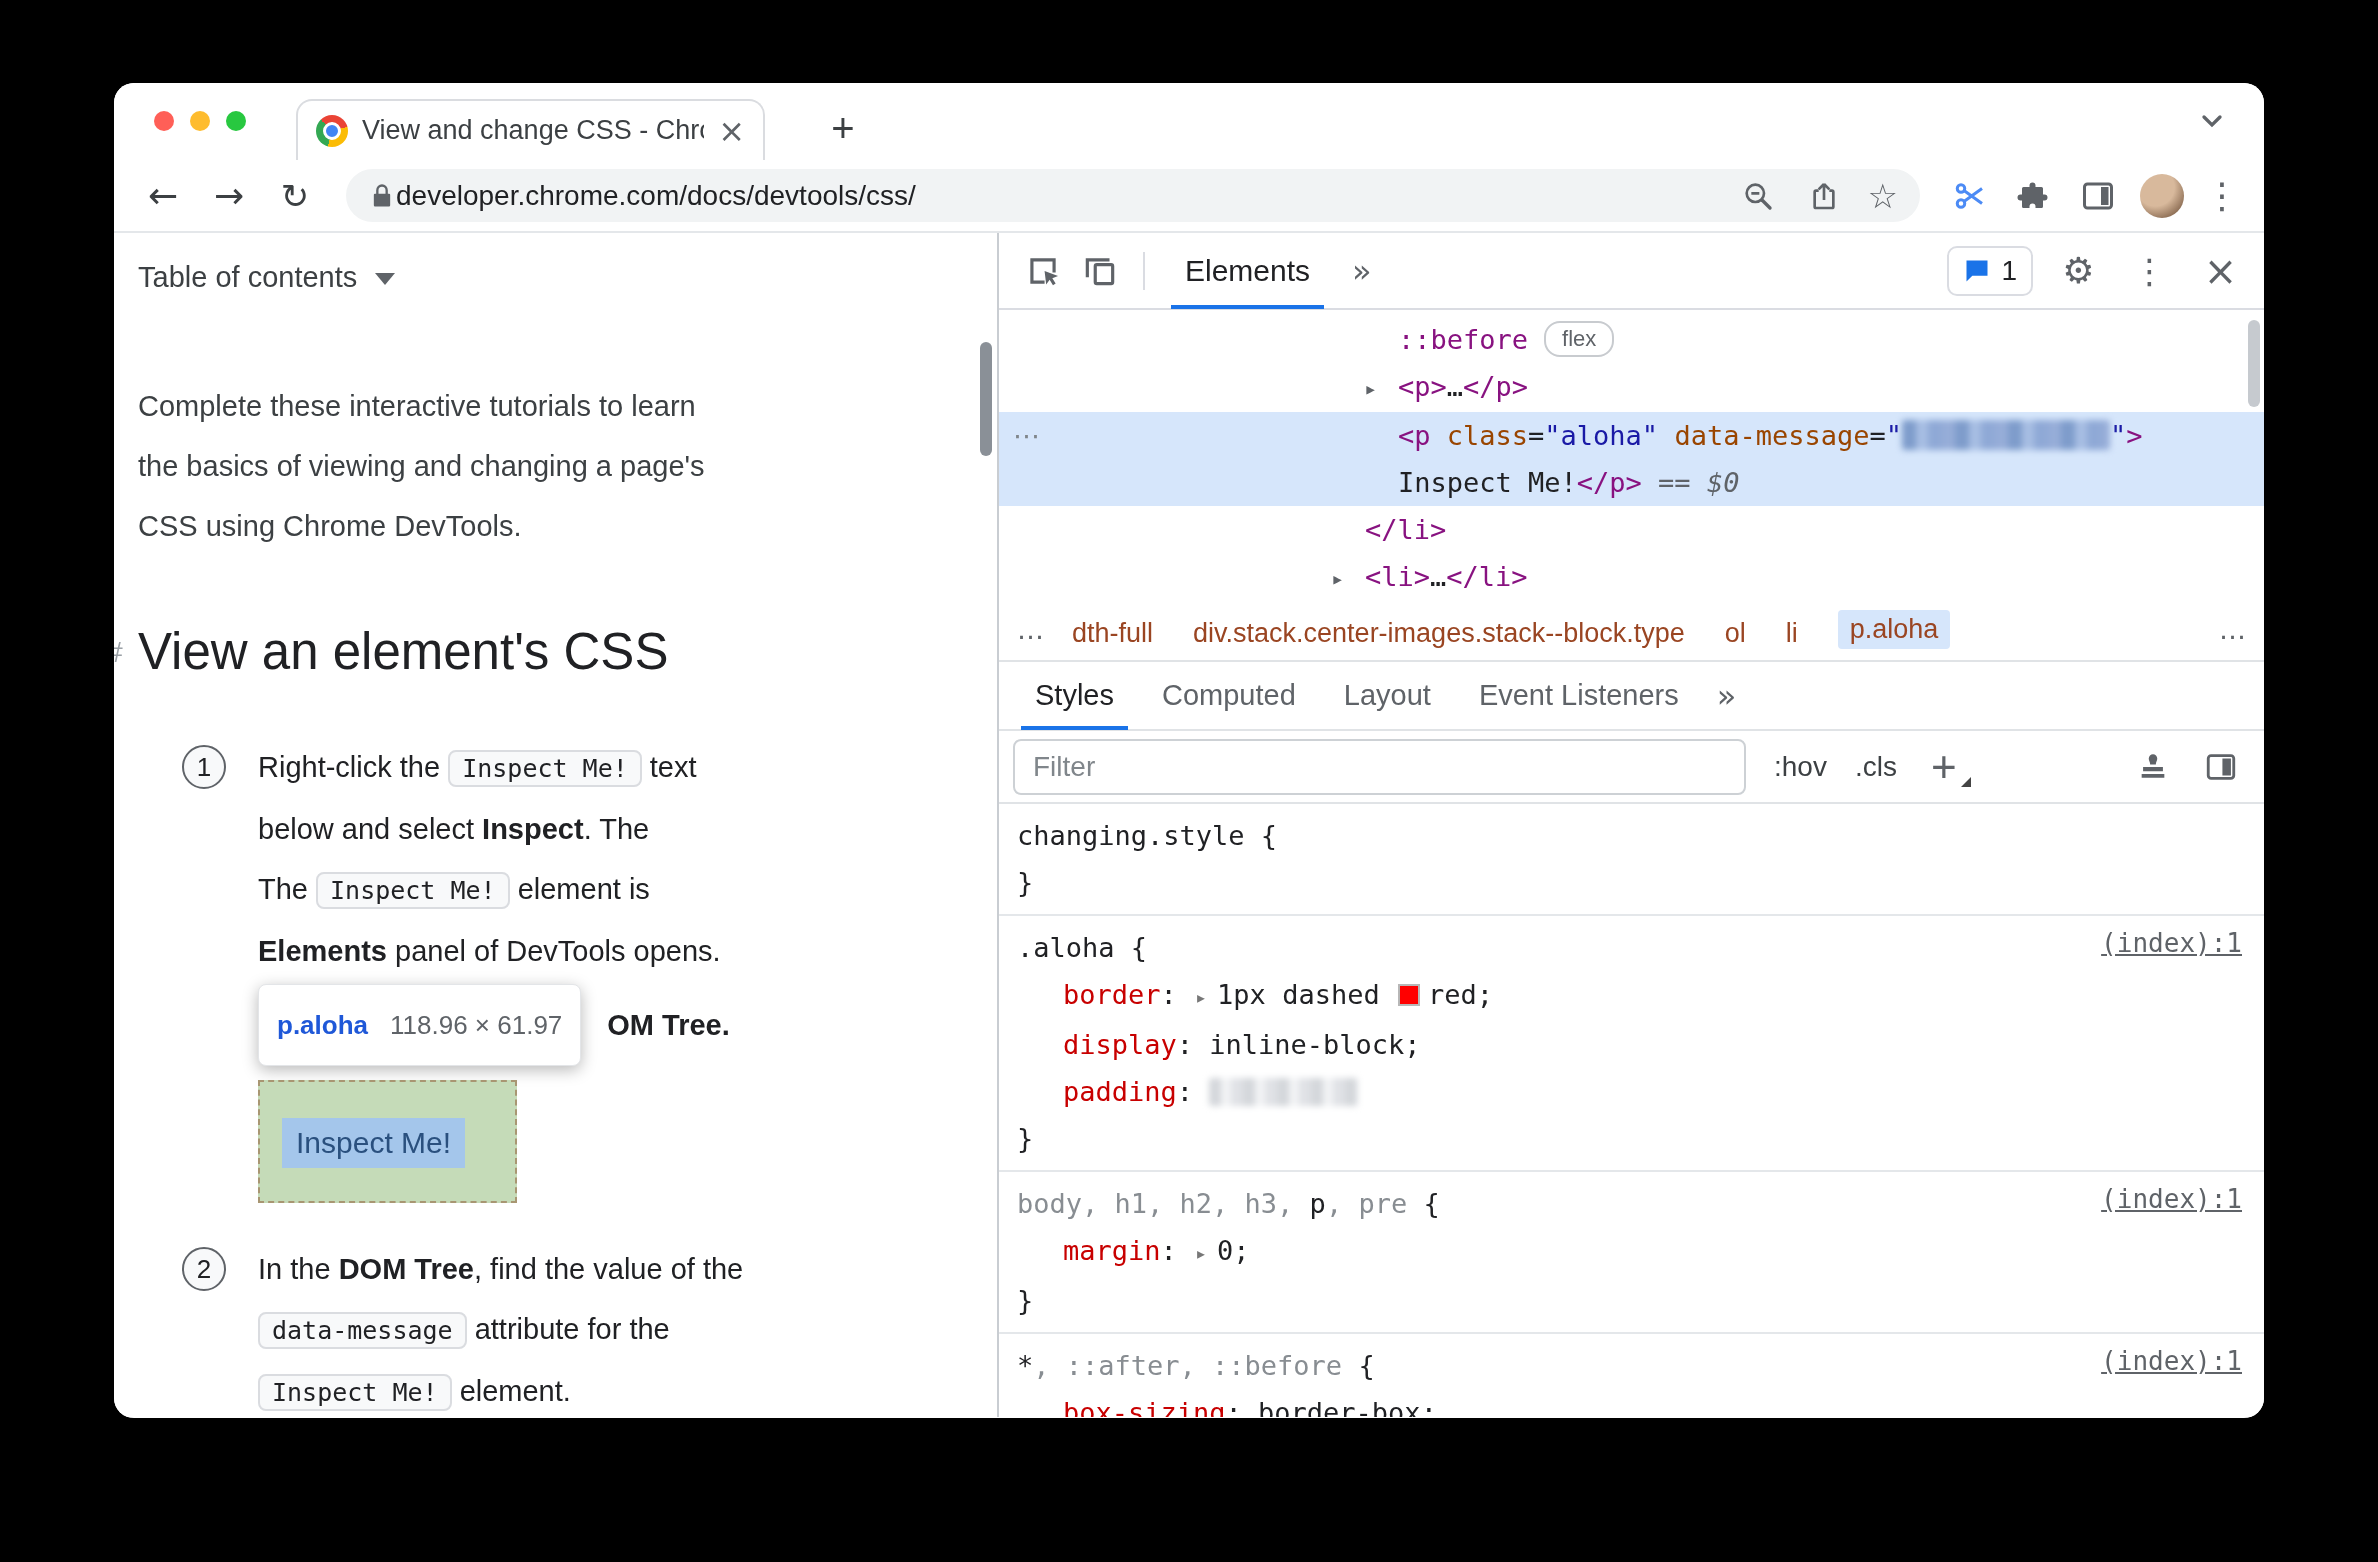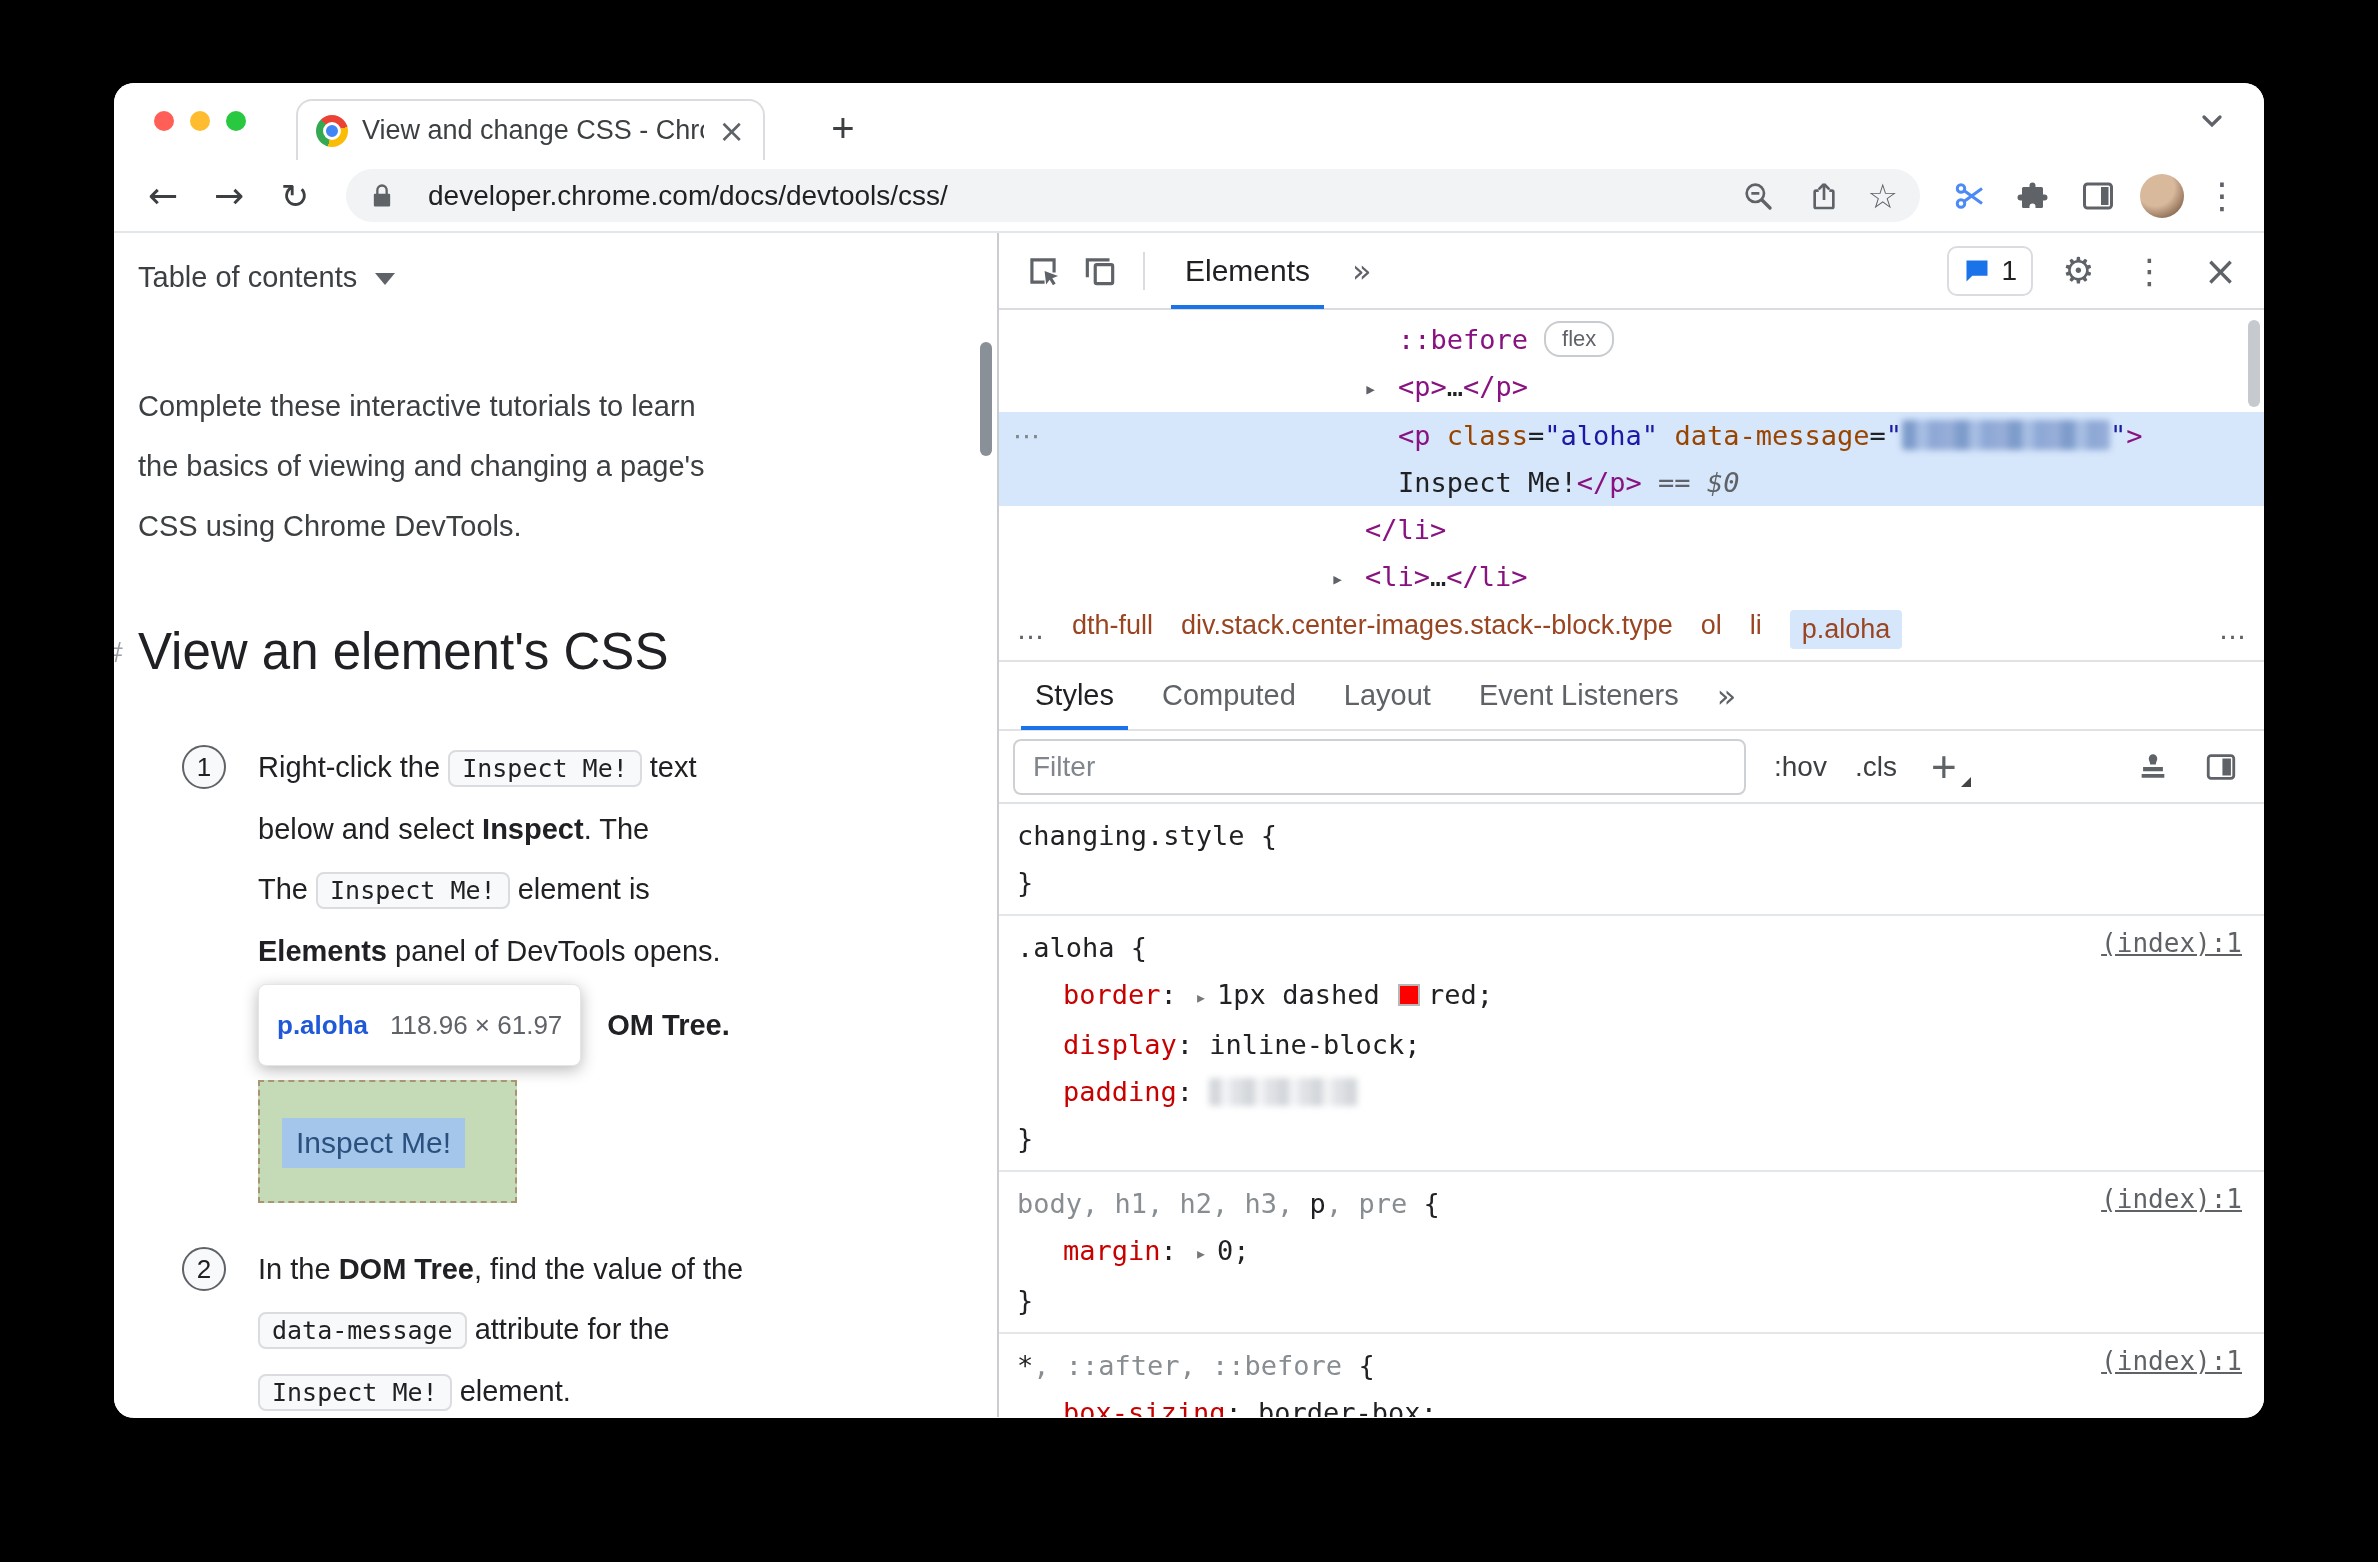--- a/index.html
+++ b/index.html
@@ -16,21 +16,21 @@
   .chrome-logo::after{content:"";position:absolute;inset:7px;border-radius:50%;background:#4285F4;border:3px solid #fff}
   .tab-title{font-size:27px;color:#3C4043;white-space:nowrap;overflow:hidden;flex:1}
   .tab-close{font-size:32px;color:#5F6368;font-family:"DejaVu Sans",sans-serif;line-height:1}
   .newtab{position:absolute;left:705px;bottom:8px;width:48px;height:48px;font-size:40px;color:#3C4043;display:flex;align-items:center;justify-content:center}
   .tabsearch{position:absolute;right:36px;top:22px}
 
   
   .navbar{height:73px;display:flex;align-items:center;padding:0 26px;gap:20px;border-bottom:2px solid #E4E7EA;background:#fff}
   .nav-glyph{font-family:"DejaVu Sans",sans-serif;font-size:36px;color:#3C4043;width:46px;text-align:center;flex:none}
   .nav-glyph.reload{font-size:34px}
-  .omnibox{flex:1;height:53px;background:#F1F3F4;border-radius:27px;display:flex;align-items:center;gap:32px;padding:0 22px;margin:8px 8px;min-width:0}
+  .omnibox{flex:1;height:53px;background:#F1F3F4;border-radius:27px;display:flex;align-items:center;gap:0;padding:0 22px;margin:8px 8px;min-width:0}
   .url{font-size:28px;color:#202124;white-space:nowrap;overflow:hidden}
   .om-right{margin-left:auto;display:flex;align-items:center;gap:22px}
   .star{font-family:"DejaVu Sans",sans-serif;font-size:34px;color:#5F6368;line-height:1}
   .ext-icon{flex:none;display:flex;align-items:center;justify-content:center;width:44px;height:44px}
   .avatar{width:44px;height:44px;border-radius:50%;background:radial-gradient(circle at 35% 30%,#D8B99C 0 45%,#8A6B52 80%,#5E4734 100%);flex:none}
   .menu-dots{font-family:"DejaVu Sans",sans-serif;font-size:36px;color:#5F6368;width:34px;text-align:center}
 
   
   .content{display:flex;height:1184px}
   .docs{width:883px;position:relative;padding:24px 40px 0 24px;overflow:hidden;background:#fff}
@@ -296,21 +296,21 @@
           <div class="dom-row lvl1">
             <div class="dom-line"><span class="tk tk-tag">&lt;/li&gt;</span></div>
           </div>
           <div class="dom-row lvl1">
             <div class="dom-line"><span class="dom-arrow">▸</span><span class="tk tk-tag">&lt;li&gt;</span><span class="tk tk-plain">…</span><span class="tk tk-tag">&lt;/li&gt;</span></div>
           </div>
         </div>
 
       <div class="crumbs">
         <span class="crumb-ell">…</span>
-        <span id="crumb-items" style="display:flex;gap:28px;align-items:flex-start">
+        <span id="crumb-items" style="display:flex;gap:40px;align-items:flex-end">
             <span class="crumb">dth-full</span>
             <span class="crumb">div.stack.center-images.stack--block.type</span>
             <span class="crumb">ol</span>
             <span class="crumb">li</span>
             <span class="crumb selected">p.aloha</span>
           </span>
         <span class="crumb-ell trail">…</span>
       </div>
 
       <div class="style-tabs">

